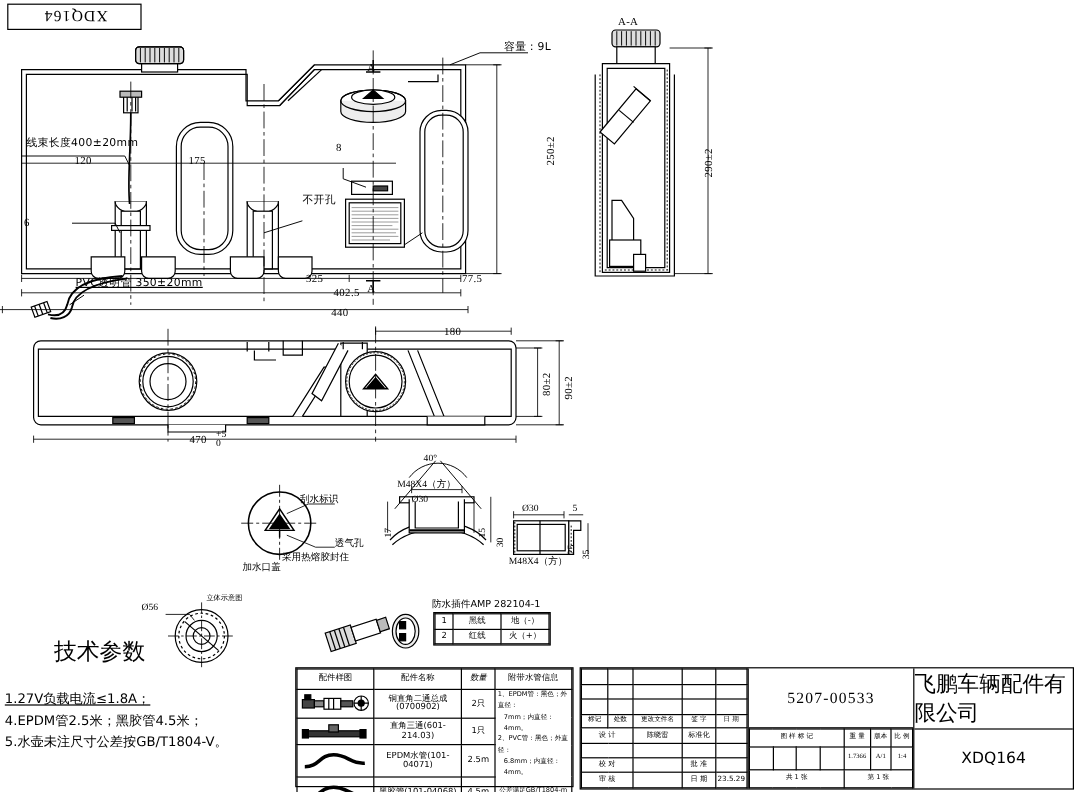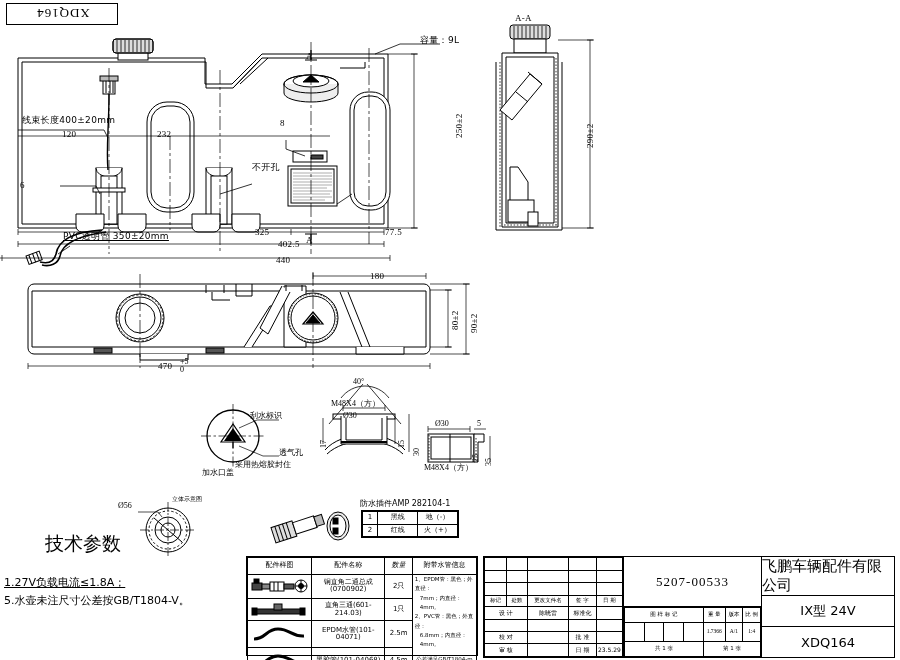--- a/index.html
+++ b/index.html
@@ -11,21 +11,21 @@
   .cn{font-family:"DejaVu Sans","Liberation Sans",sans-serif;}
   .dim{font-size:9px;letter-spacing:0.3px;}
   .dimsm{font-size:8px;}
   .vert{transform-origin:0 0;}
   .box{position:absolute;border:1px solid #000;box-sizing:border-box;}
   svg{display:block;}
   .tblock{position:absolute;border:1px solid #000;box-sizing:border-box;}
   table.tb{border-collapse:collapse;width:100%;height:100%;}
   table.tb td,table.tb th{border:1px solid #000;padding:0;text-align:center;
         font-weight:normal;font-size:7px;line-height:1.05;}
-  .bigname{font-size:15px;font-family:Liberation Mono, monospace;}
+  .bigname{font-size:18px;font-family:Liberation Mono, monospace;}
   .mid{font-size:13px;font-family:"DejaVu Sans","Liberation Sans",sans-serif;}
   .partno{font-size:13px;font-family:"Liberation Serif",serif;letter-spacing:1px;}
   .techtitle{font-size:19px;font-family:"DejaVu Sans","Liberation Sans",sans-serif;}
   .techline{font-size:11px;font-family:"DejaVu Sans","Liberation Sans",sans-serif;}
   .rot180{transform:rotate(180deg);}
 </style>
 </head>
 <body>
 
 <div class="sheet">
@@ -178,21 +178,21 @@
 
       <path d="M58,236 L70,228" stroke-width="0.8"></path>
 
       <path d="M305,42 L317,42 M311,42 L311,32" stroke-width="1.2"></path>
       <path d="M305,216 L317,216 M311,216 L311,226" stroke-width="1.2"></path>
     </g>
   </svg>
 
   <div class="txt cn dim" style="left:22px;top:116px;">线束长度400±20mm</div>
   <div class="txt dim" style="left:62px;top:130px;">120</div>
-  <div class="txt dim" style="left:157px;top:130px;">232</div>
+  <div class="txt dim" style="left:157px;top:130px;">175</div>
   <div class="txt dim" style="left:20px;top:181px;">6</div>
   <div class="txt dim" style="left:280px;top:119px;">8</div>
   <div class="txt cn dim" style="left:252px;top:163px;">不开孔</div>
   <div class="txt cn dim" style="left:63px;top:232px;text-decoration:underline;">PVC透明管 350±20mm</div>
   <div class="txt cn dim" style="left:420px;top:36px;">容量：9L</div>
   <div class="txt dim" style="left:255px;top:228px;">325</div>
   <div class="txt dim" style="left:385px;top:228px;">77.5</div>
   <div class="txt dim" style="left:278px;top:240px;">402.5</div>
   <div class="txt dim" style="left:276px;top:256px;">440</div>
   <div class="txt dim vert" style="left:455px;top:138px;transform:rotate(-90deg);">250±2</div>
@@ -400,20 +400,21 @@
       <line x1="10" y1="14" x2="30" y2="14"></line>
       <line x1="30" y1="14" x2="34" y2="19"></line>
     </g>
   </svg>
   <div class="txt dimsm" style="left:118px;top:502px;">Ø56</div>
   <div class="txt cn" style="left:172px;top:496px;font-size:6px;">立体示意图</div>
 
   <div class="txt cn techtitle" style="left:45px;top:534px;">技术参数</div>
   <div class="abs" style="left:4px;top:575px;width:230px;">
     <div class="cn techline" style="margin-bottom:3px;text-decoration:underline;">1.27V负载电流≤1.8A；</div>
+    <div class="cn techline" style="margin-bottom:3px;">4.EPDM管2.5米；黑胶管4.5米；</div>
     <div class="cn techline" style="margin-bottom:3px;">5.水壶未注尺寸公差按GB/T1804-V。</div>
   </div>
 
   <svg class="abs" style="left:262px;top:506px;" width="90" height="42">
     <g fill="none" stroke="#000" stroke-width="1">
       <g transform="rotate(-18 40 20)">
         <rect x="10" y="12" width="22" height="16" fill="#ddd"></rect>
         <rect x="32" y="14" width="22" height="12" fill="#fff"></rect>
         <rect x="54" y="15" width="8" height="10" fill="#bbb"></rect>
         <line x1="14" y1="12" x2="14" y2="28"></line>
@@ -618,23 +619,20 @@
             </tr>
           </tbody>
             </table>
         </div>
       </div>
 
       <div style="flex:1;display:flex;flex-direction:column;">
         <div style="flex:1;border-bottom:1px solid #000;display:flex;align-items:center;justify-content:center;">
           <span class="bigname">飞鹏车辆配件有限公司</span>
         </div>
-        <div style="flex:1;border-bottom:1px solid #000;display:flex;align-items:center;justify-content:center;">
-          <span class="mid">IX型  24V</span>
-        </div>
         <div style="flex:1;display:flex;align-items:center;justify-content:center;">
           <span class="mid">XDQ164</span>
         </div>
       </div>
 
     </div>
   </div>
 
 </div>
 

